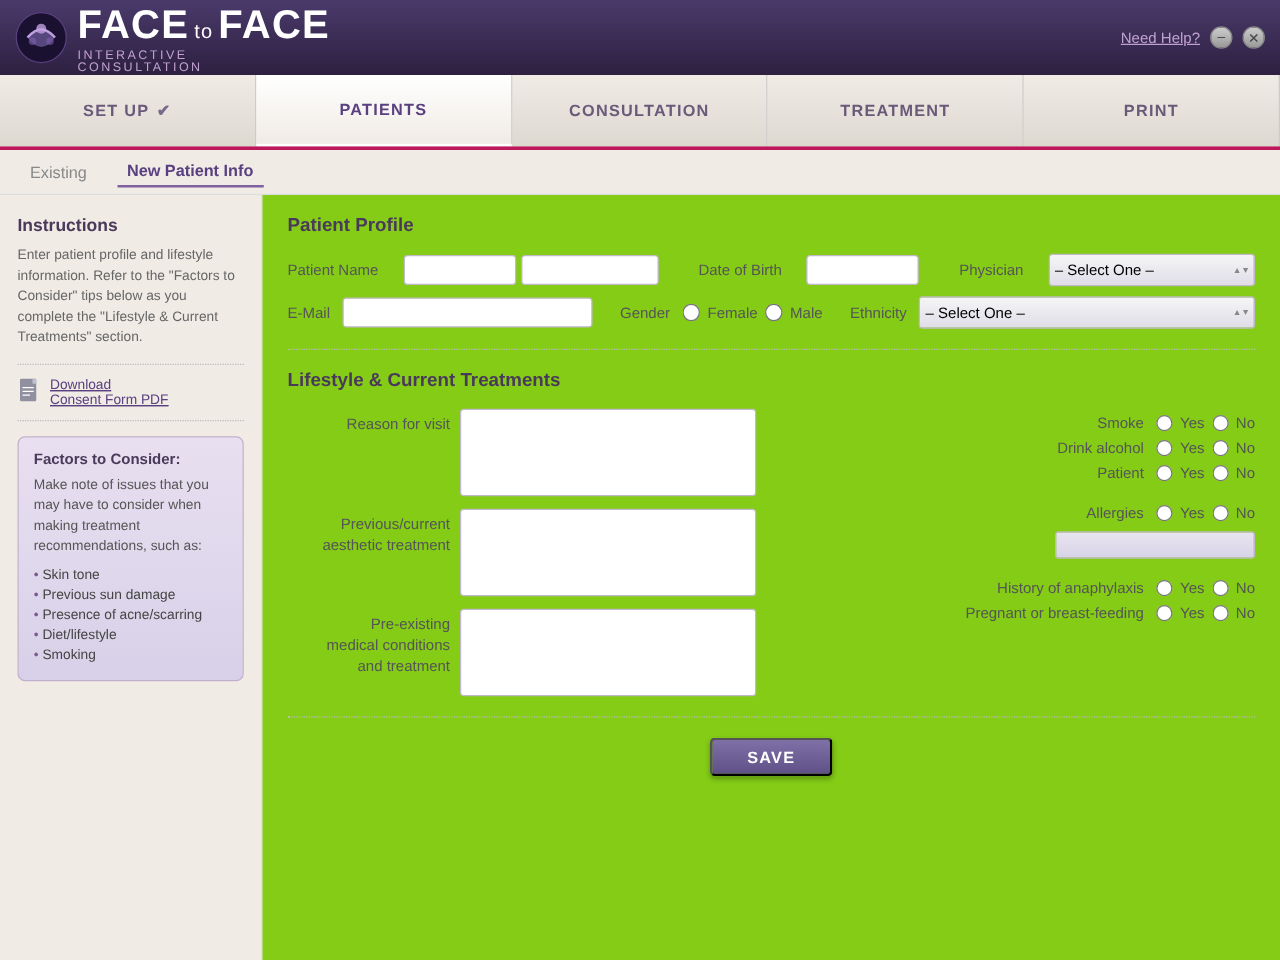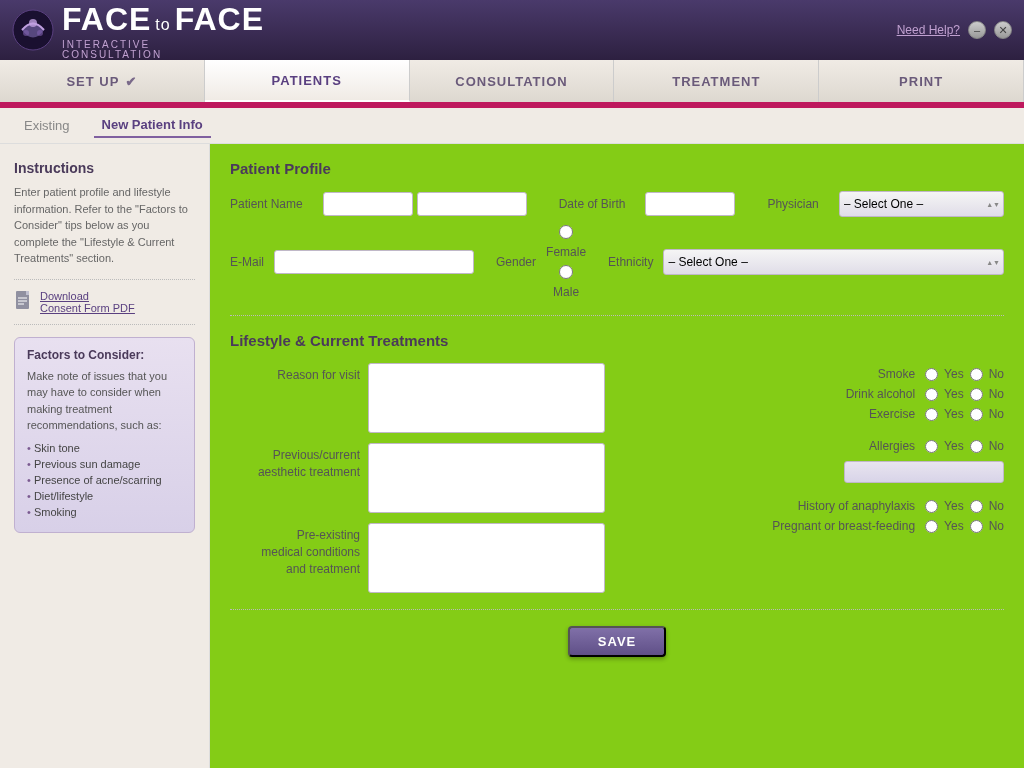--- a/index.html
+++ b/index.html
@@ -72,22 +72,22 @@
       font-size: 12px;
       text-decoration: underline;
       cursor: pointer;
       margin-left: 8px;
     }
 
     
     #nav-tabs {
       background: #e8e0d8;
       display: flex;
-      height: 48px;
-      border-bottom: 6px solid #be185d;
+      height: 60px;
+      border-bottom: 3px solid #be185d;
     }
     .nav-tab {
       flex: 1;
       display: flex;
       align-items: center;
       justify-content: center;
       font-size: 13px;
       font-weight: bold;
       letter-spacing: 1px;
       cursor: pointer;
@@ -266,21 +266,20 @@
       line-height: 1;
     }
 
     
     .radio-group {
       display: flex;
       align-items: center;
       gap: 6px;
       font-size: 12px;
       color: #555;
-      flex-direction: column;
     }
     .radio-group input[type=radio] {
       margin: 0;
       width: 14px;
       height: 14px;
       cursor: pointer;
     }
 
     
     .name-inputs {
@@ -545,21 +544,21 @@
 
         <div class="yesno-row">
           <span class="label-text">Drink alcohol</span>
           <input type="radio" name="drink" id="drink-yes" style="">
           <label for="drink-yes">Yes</label>
           <input type="radio" name="drink" id="drink-no" style="">
           <label for="drink-no">No</label>
         </div>
 
         <div class="yesno-row">
-          <span class="label-text">Exercise</span>
+          <span class="label-text">Patient</span>
           <input type="radio" name="exercise" id="exercise-yes" style="">
           <label for="exercise-yes">Yes</label>
           <input type="radio" name="exercise" id="exercise-no" style="">
           <label for="exercise-no">No</label>
         </div>
 
         <div style="height:6px;"></div>
 
         <div class="yesno-row">
           <span class="label-text">Allergies</span>

